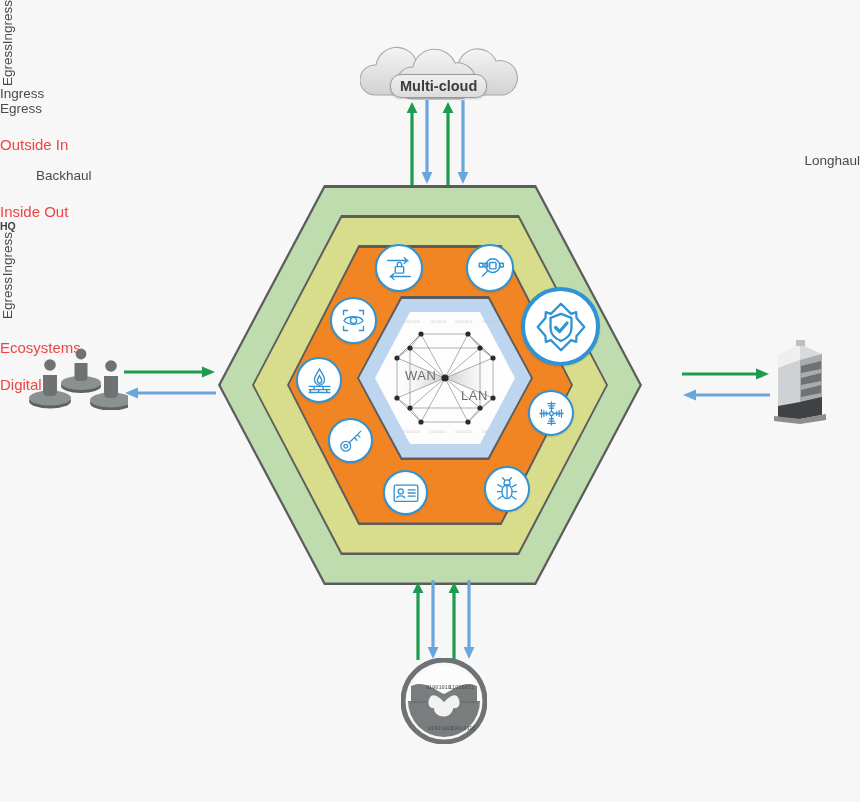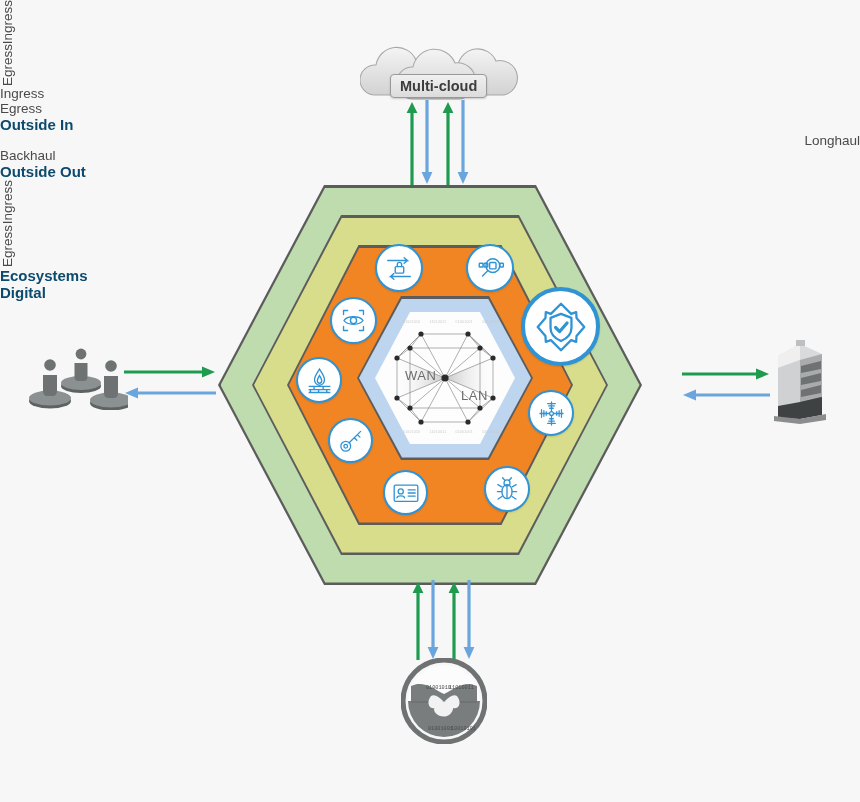--- a/index.html
+++ b/index.html
@@ -11,24 +11,25 @@
     position: relative;
     overflow: hidden;
   }
   #stage { position:absolute; inset:0; }
 
   
   .abs { position:absolute; }
 
   
   .lbl-bold {
-    font-weight: bold;
-    color: #0c4a6e;
+    font-weight: normal;
+    color: #ef4444;
     font-size: 15px;
     white-space: nowrap;
+    margin-top: 20px;
   }
   .lbl-flow {
     color: #4a4a4a;
     font-size: 13.5px;
     white-space: nowrap;
   }
   .lbl-small {
     color: #3f3f3f;
     font-size: 10.5px;
     font-weight: bold;
@@ -54,21 +55,21 @@
     background:#ffffff;
     border: 2.4px solid #2f93d4;
     display:flex; align-items:center; justify-content:center;
     box-shadow: 0 1px 2px rgba(0,0,0,.12);
   }
   .bubble svg { display:block; }
   .cloud-badge {
     position:absolute;
     background: linear-gradient(#f0f0f0,#dcdcdc);
     border: 1.3px solid #9a9a9a;
-    border-radius: 4px;
+    border-radius: 11px;
     padding: 3px 9px;
     font-weight: bold;
     font-size: 14.5px;
     color:#3c3c3c;
     white-space:nowrap;
     box-shadow: 0 1px 2px rgba(0,0,0,.18);
   }
 
   
   .wanlan {
@@ -311,40 +312,41 @@
 
   <svg class="abs" style="left:682px;top:364px;" width="88" height="42" viewBox="0 0 88 42">
     <g stroke-width="3.2">
       <line x1="0" y1="10" x2="76" y2="10" stroke="#1e9b4f"></line>
       <polygon points="87,10 74,4.4 74,15.6" fill="#1e9b4f"></polygon>
       <line x1="88" y1="31" x2="13" y2="31" stroke="#6aa5dd"></line>
       <polygon points="1,31 14,25.4 14,36.6" fill="#6aa5dd"></polygon>
     </g>
   </svg>
   <div class="lbl-flow" style="left:679px;top:350px;text-align:right;">Longhaul</div>
-  <div class="lbl-flow" style="left:700px;top:390px;">Backhaul</div>
-  <div class="lbl-bold" style="left:677px;top:415px;">Outside Out</div>
+  <div class="lbl-flow" style="left:700px;top:390px;padding-left:36px;">Backhaul</div>
+  <div class="lbl-bold" style="left:677px;top:415px;">Inside Out</div>
 
   <svg class="abs" style="left:770px;top:338px;" width="58" height="86" viewBox="0 0 58 86">
     <g>
       <polygon points="8,18 30,6 52,16 52,76 8,80" fill="#d9dadb"></polygon>
       <polygon points="8,18 30,6 30,22 8,30" fill="#efefef"></polygon>
       <polygon points="30,22 52,16 52,76 30,80" fill="#a9abac"></polygon>
       <polygon points="8,30 30,22 30,80 8,80" fill="#cfd1d2"></polygon>
       <rect x="26" y="2" width="9" height="6" fill="#bdbfc0"></rect>
       <g fill="#6e7273">
         <polygon points="31,28 51,23 51,31 31,35"></polygon>
         <polygon points="31,40 51,35 51,43 31,47"></polygon>
         <polygon points="31,52 51,47 51,55 31,59"></polygon>
         <polygon points="31,64 51,59 51,67 31,70"></polygon>
       </g>
       <polygon points="8,68 30,64 52,59 52,77 30,81 8,80" fill="#3f4243"></polygon>
       <polygon points="4,78 30,81 56,76 56,82 30,86 4,83" fill="#8b8d8e"></polygon>
     </g>
   </svg>
+  <div class="lbl-small" style="left:789px;top:428px;">HQ</div>
 
   <svg class="abs" style="left:408px;top:580px;" width="70" height="80" viewBox="0 0 70 80">
     <g stroke-width="3.2">
       <line x1="10" y1="80" x2="10" y2="10" stroke="#1e9b4f"></line>
       <polygon points="10,2 4.6,13 15.4,13" fill="#1e9b4f"></polygon>
       <line x1="46" y1="80" x2="46" y2="10" stroke="#1e9b4f"></line>
       <polygon points="46,2 40.6,13 51.4,13" fill="#1e9b4f"></polygon>
       <line x1="25" y1="0" x2="25" y2="70" stroke="#6aa5dd"></line>
       <polygon points="25,79 19.6,67 30.4,67" fill="#6aa5dd"></polygon>
       <line x1="61" y1="0" x2="61" y2="70" stroke="#6aa5dd"></line>

